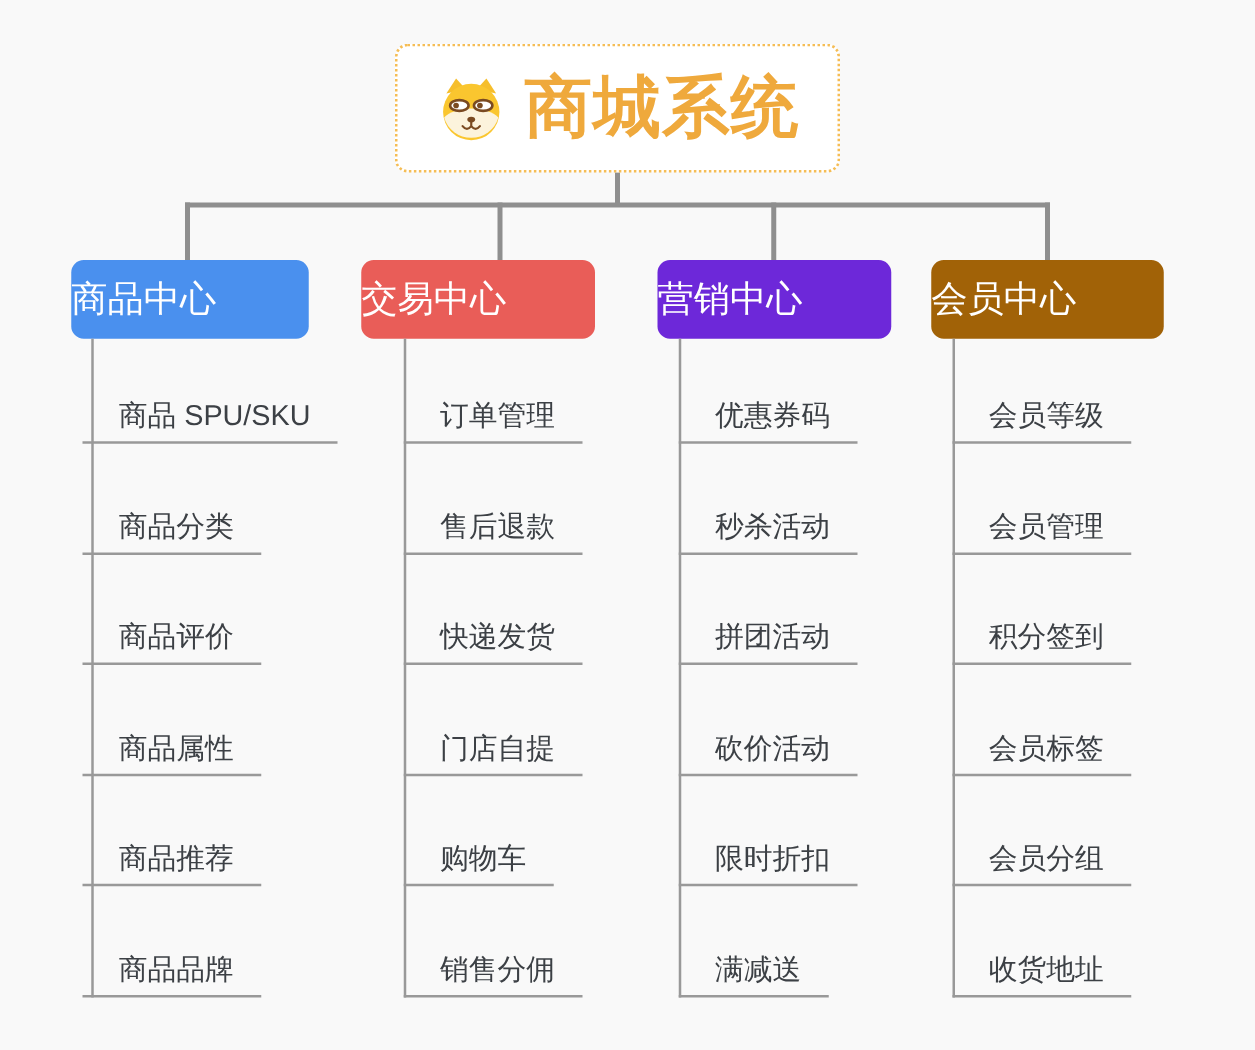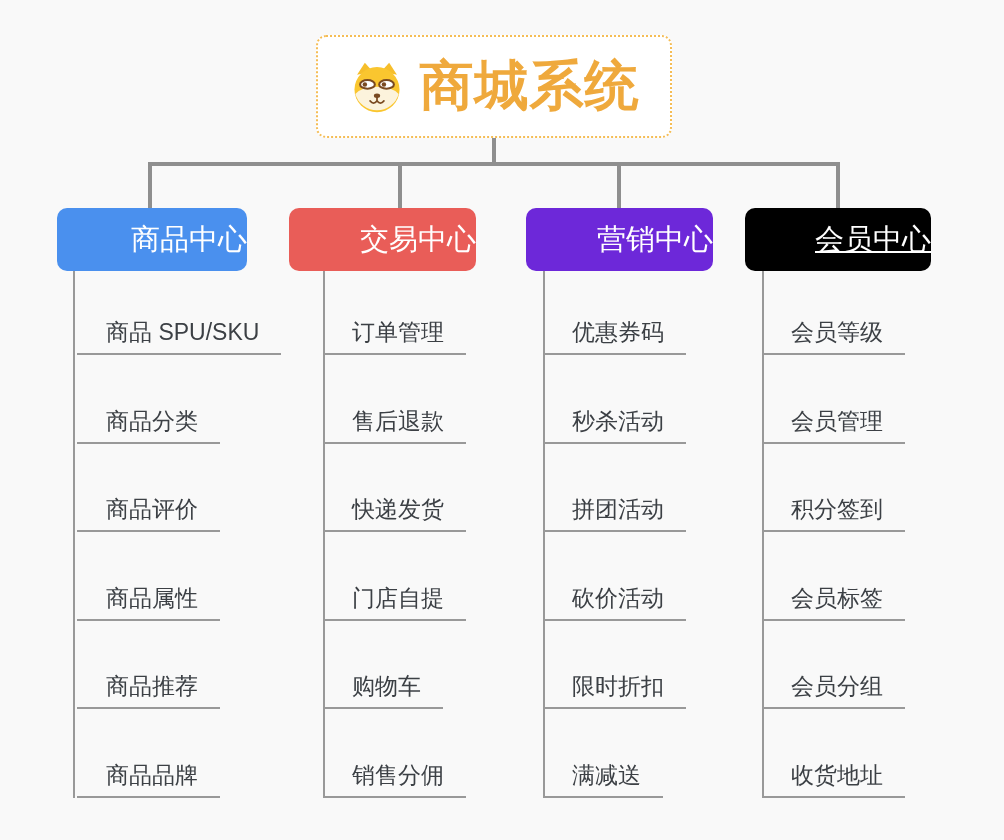--- a/index.html
+++ b/index.html
@@ -23,35 +23,35 @@
   
   .conn{position:absolute;background:#8F8F8F;}
   .stub-root{left:492px;top:138px;width:4px;height:26px;}
   .hline{left:148px;top:162px;width:692px;height:4px;}
   .drop{top:162px;width:4px;height:48px;}
   .d0{left:148px;} .d1{left:398px;} .d2{left:617px;} .d3{left:836px;}
 
   
   .branch-box{
     position:absolute;top:208px;height:63px;border-radius:10px;
-    display:flex;align-items:center;justify-content:flex-end;
+    display:flex;align-items:center;justify-content:flex-start;
     color:#FFFFFF;font-size:29px;cursor:default;
   }
   .b0{left:57px;width:190px;}
   .b1{left:289px;width:187px;}
   .b2{left:526px;width:187px;}
   .b3{left:745px;width:186px;}
 
   
   .vline{position:absolute;top:271px;height:527px;width:2px;background:#999999;}
   .v0{left:73px;} .v1{left:323px;} .v2{left:543px;} .v3{left:762px;}
 
   
   .leaf-col{position:absolute;top:266.4px;}
-  .l0{left:77px;text-align:right;} .l1{left:323px;} .l2{left:543px;} .l3{left:762px;}
+  .l0{left:66px;text-align:right;} .l1{left:323px;} .l2{left:543px;} .l3{left:762px;}
   .leaf-item{height:88.6px;display:flex;align-items:flex-end;}
   .leaf-text{
     display:inline-block;white-space:nowrap;
     border-bottom:2px solid #999999;
     padding:0 22px 5px 29px;
     font-size:23px;color:#3C4045;
   }
 </style>
 </head>
 <body>
@@ -85,21 +85,21 @@
 
   <div class="branch-box b0" style="background: rgb(74, 144, 238);">
     <span>商品中心</span>
   </div>
   <div class="branch-box b1" style="background: rgb(233, 93, 88);">
     <span>交易中心</span>
   </div>
   <div class="branch-box b2" style="background: #6d28d9;">
     <span>营销中心</span>
   </div>
-  <div class="branch-box b3" style="background: #000000; text-decoration: underline;">
+  <div class="branch-box b3" style="background: #a16207;">
     <span>会员中心</span>
   </div>
 
   <div class="vline v0"></div>
   <div class="vline v1"></div>
   <div class="vline v2"></div>
   <div class="vline v3"></div>
 
   <div class="leaf-col l0">
 

